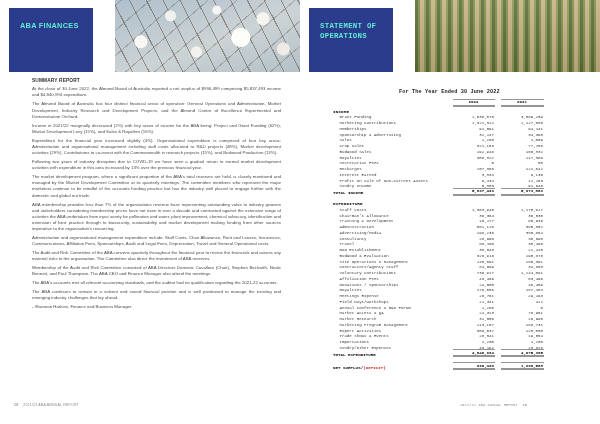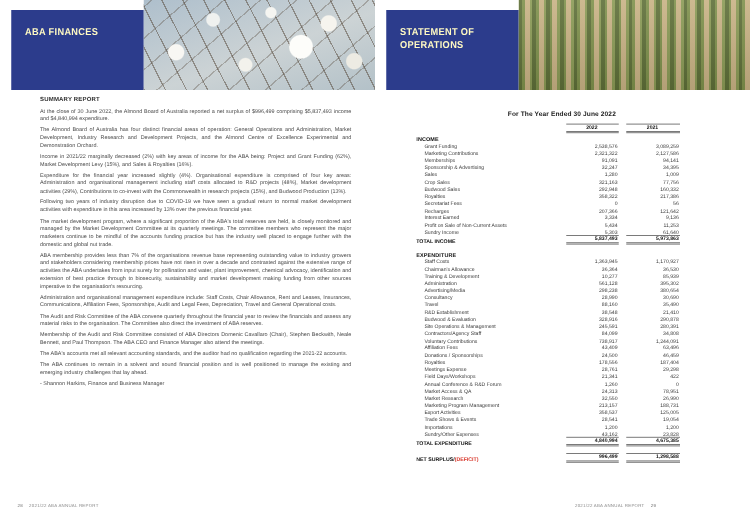--- a/index.html
+++ b/index.html
@@ -4,26 +4,26 @@
 <style>
   html,body{margin:0;padding:0;}
   body{
     width:600px;height:424px;background:#ffffff;position:relative;overflow:hidden;
     font-family:"Liberation Sans","DejaVu Sans",sans-serif;
     -webkit-font-smoothing:antialiased;
   }
   .spread{position:absolute;inset:0;}
   .page{position:absolute;top:0;width:300px;height:424px;background:#fff;}
   .page.left{left:0;}
-  .page.right{left:300px;}
+  .page.right{left:300px;font-family:Liberation Mono, monospace;}
 
   
   .band{
-    position:absolute;left:9px;top:8px;width:106px;height:64px;
-    background:var(--blue,#2c3c8c);color:#fef9c3;box-sizing:border-box;
+    position:absolute;left:9px;top:8px;width:84px;height:64px;
+    background:var(--blue,#2c3c8c);color:#5eead4;box-sizing:border-box;
     padding:13px 0 0 11px;
   }
   .band-title{
     font-weight:bold;font-size:8px;line-height:10px;letter-spacing:.3px;
     transform:scaleX(.92);transform-origin:0 0;white-space:nowrap;
   }
 
   
   .photo{position:absolute;top:0;height:72px;left:115px;width:185px;}
   .photo-blossom{

